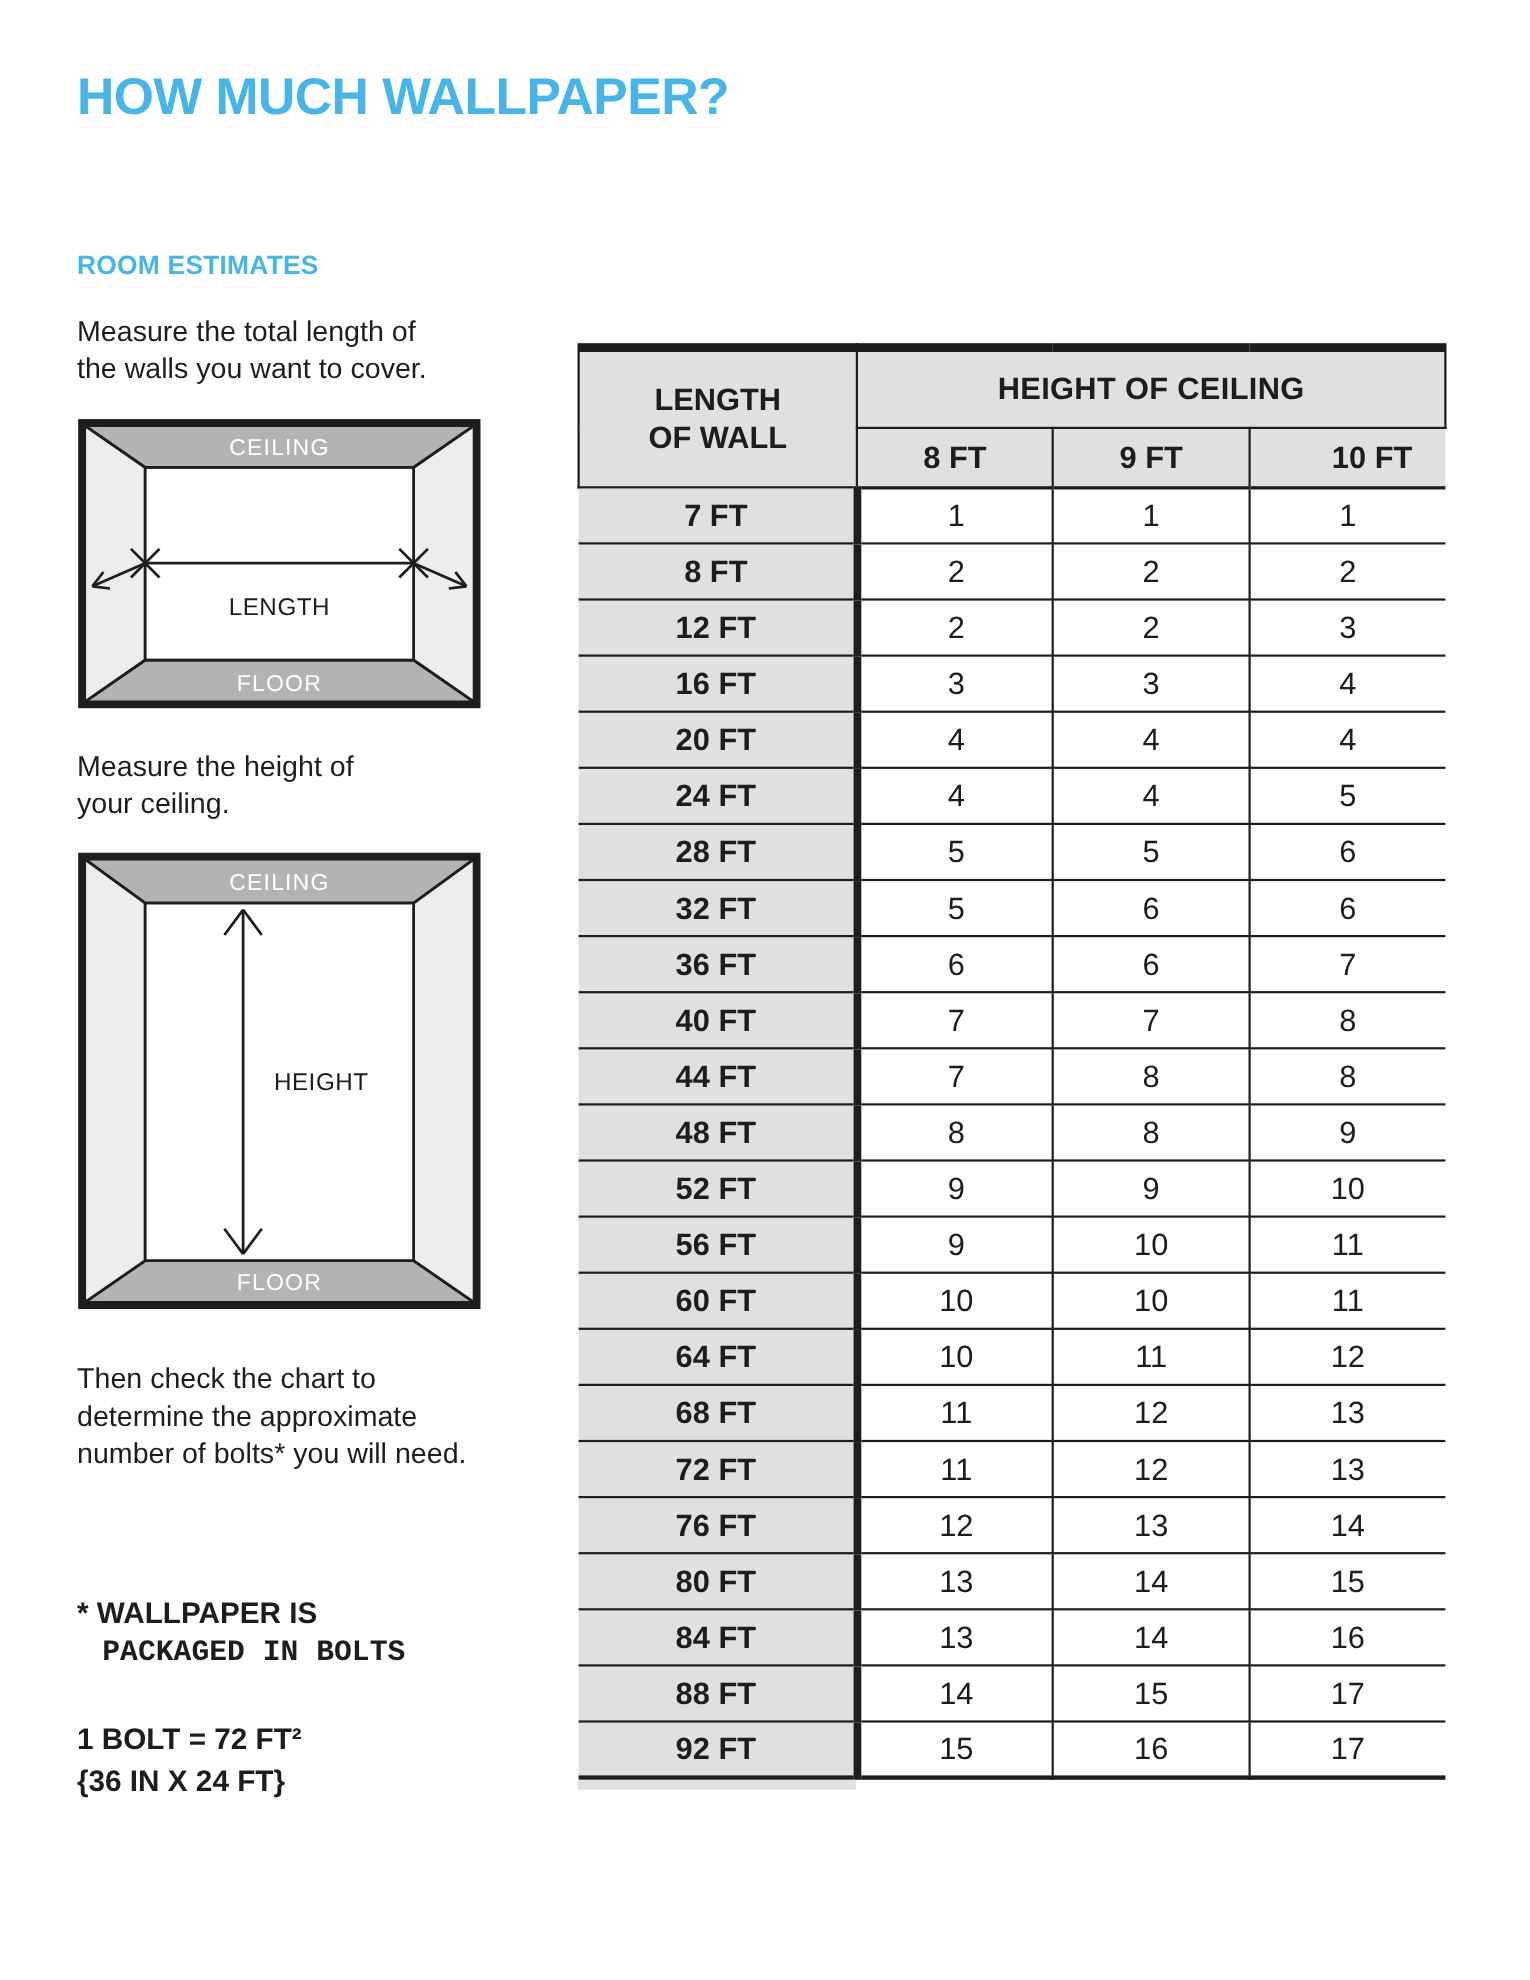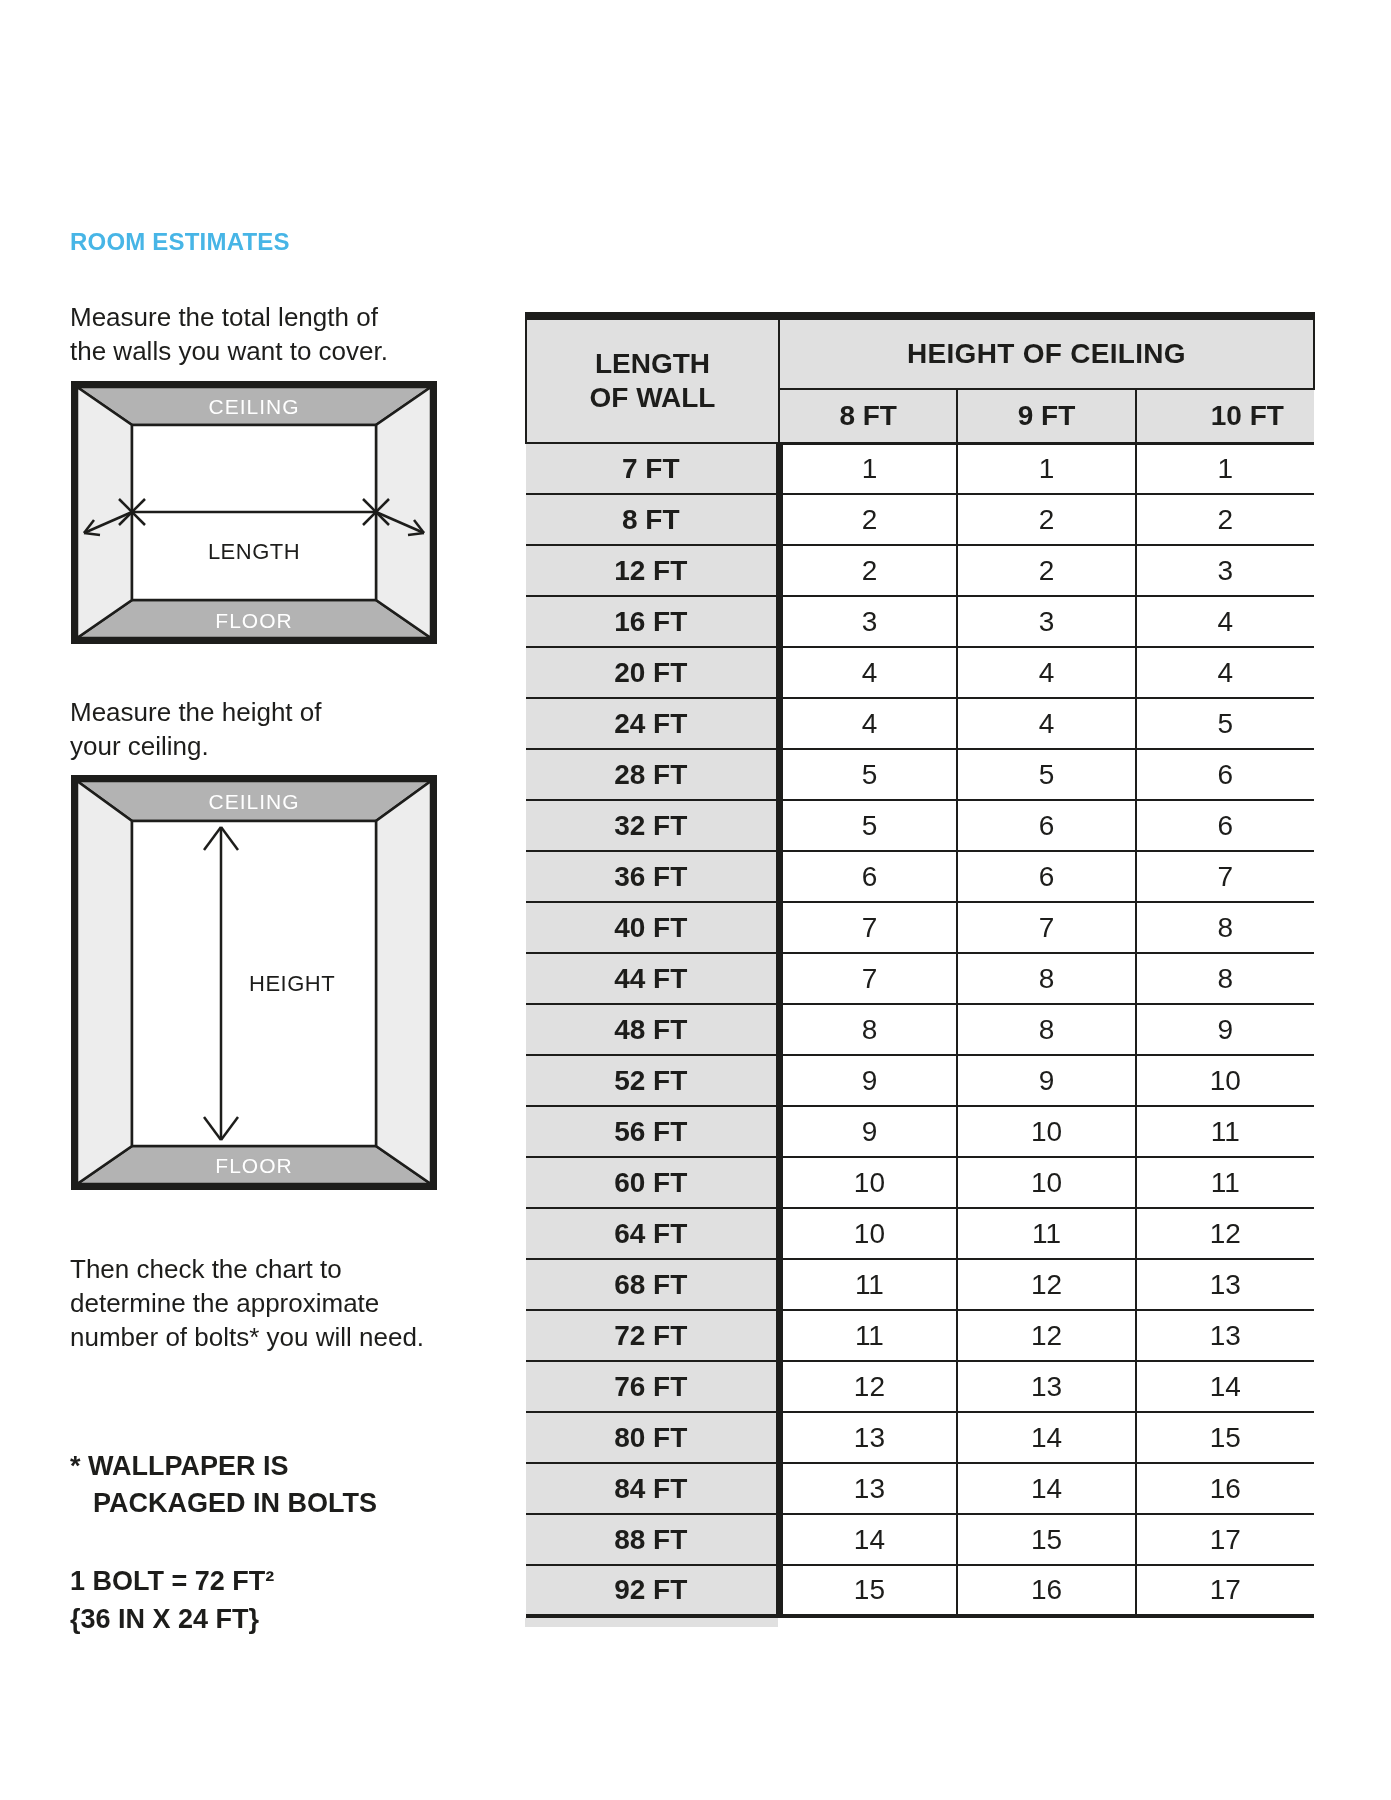--- a/index.html
+++ b/index.html
@@ -13,34 +13,34 @@
   body{background:#fff;font-family:"Liberation Sans",sans-serif;color:var(--ink);}
   .page{position:relative;width:1391px;height:1800px;background:#ffffff;overflow:hidden;}
   .preline{white-space:pre-line;}
 
   .title{position:absolute;left:70px;top:60px;font-size:47px;font-weight:bold;letter-spacing:-0.5px;color:var(--blue);}
 
   .section-heading{font-size:24px;font-weight:bold;color:var(--blue);letter-spacing:0.2px;}
   .left-heading{position:absolute;left:70px;top:228px;}
   .table-heading{position:absolute;left:525px;top:228px;width:700px;text-align:center;}
 
-  .body-text{position:absolute;left:70px;font-size:26px;line-height:34px;color:var(--ink);margin-top:16px;}
+  .body-text{position:absolute;left:70px;font-size:26px;line-height:34px;color:var(--ink);}
   .step1{top:284px;}
   .step2{top:679px;}
   .step3{top:1236px;}
 
   .diagram{position:absolute;left:71px;}
   .diagram1{top:381px;}
   .diagram2{top:775px;}
   .diagram text{font-family:"Liberation Sans",sans-serif;}
   .diag-room-label{font-size:21px;fill:#ffffff;letter-spacing:1px;}
   .diag-measure-label{font-size:22px;fill:var(--ink);letter-spacing:0.5px;}
 
   .footnote{position:absolute;left:70px;top:1448px;font-size:27px;font-weight:bold;line-height:37px;}
-  .footnote .indent{padding-left:23px;display:block;}
+  .footnote .indent{padding-left:23px;display:block;font-family:Liberation Mono, monospace;}
   .bolt-spec{position:absolute;left:70px;top:1562px;font-size:27px;font-weight:bold;line-height:38px;}
 
   .table-pos{position:absolute;left:525px;top:312px;width:790px;}
   table.bolts{border-collapse:collapse;table-layout:fixed;width:790px;
     border-top:8px solid var(--ink);border-bottom:4px solid var(--ink);}
   table.bolts th,table.bolts td{border:2px solid var(--ink);text-align:center;vertical-align:middle;}
   th.corner{width:253px;background:var(--cellgray);font-size:28px;font-weight:bold;line-height:34px;
     border-left:none;border-right:7px solid var(--ink);border-bottom:3px solid var(--ink);}
   th.group{background:var(--cellgray);height:73px;font-size:28px;font-weight:bold;border-right:none;letter-spacing:0.3px;}
   tr.subhead-row th{background:var(--cellgray);height:54px;font-size:28px;font-weight:bold;border-bottom:3px solid var(--ink);}
@@ -49,20 +49,21 @@
     border-left:none;border-right:7px solid var(--ink);}
   tbody td{font-size:28px;font-weight:normal;background:#ffffff;}
   tbody td:last-child{border-right:none;}
   .under-strip{width:253px;height:9px;background:var(--cellgray);}
 </style>
 </head>
 <body>
 
 <div class="page">
 
+  <div class="title">HOW MUCH WALLPAPER?</div>
 
   <div class="section-heading left-heading">ROOM ESTIMATES</div>
 
   <div class="body-text step1 preline">Measure the total length of
 the walls you want to cover.</div>
 
   <svg class="diagram diagram1" width="366" height="263" viewBox="0 0 366 263">
     <polygon points="6,6 360,6 305,44 61,44" fill="var(--ceilgray)" stroke="var(--ink)" stroke-width="2.5"></polygon>
     <polygon points="6,257 360,257 305,219 61,219" fill="var(--ceilgray)" stroke="var(--ink)" stroke-width="2.5"></polygon>
     <polygon points="6,6 61,44 61,219 6,257" fill="var(--wallgray)" stroke="var(--ink)" stroke-width="2.5"></polygon>

